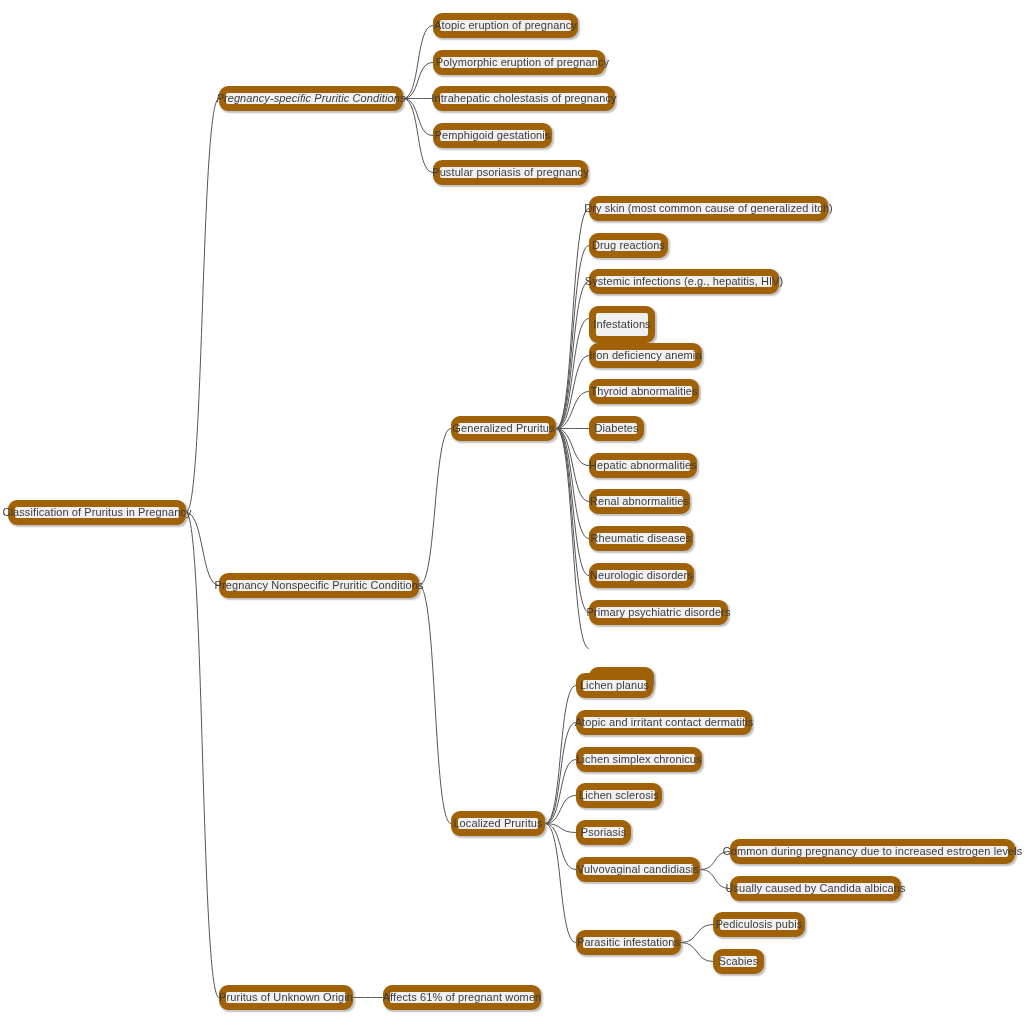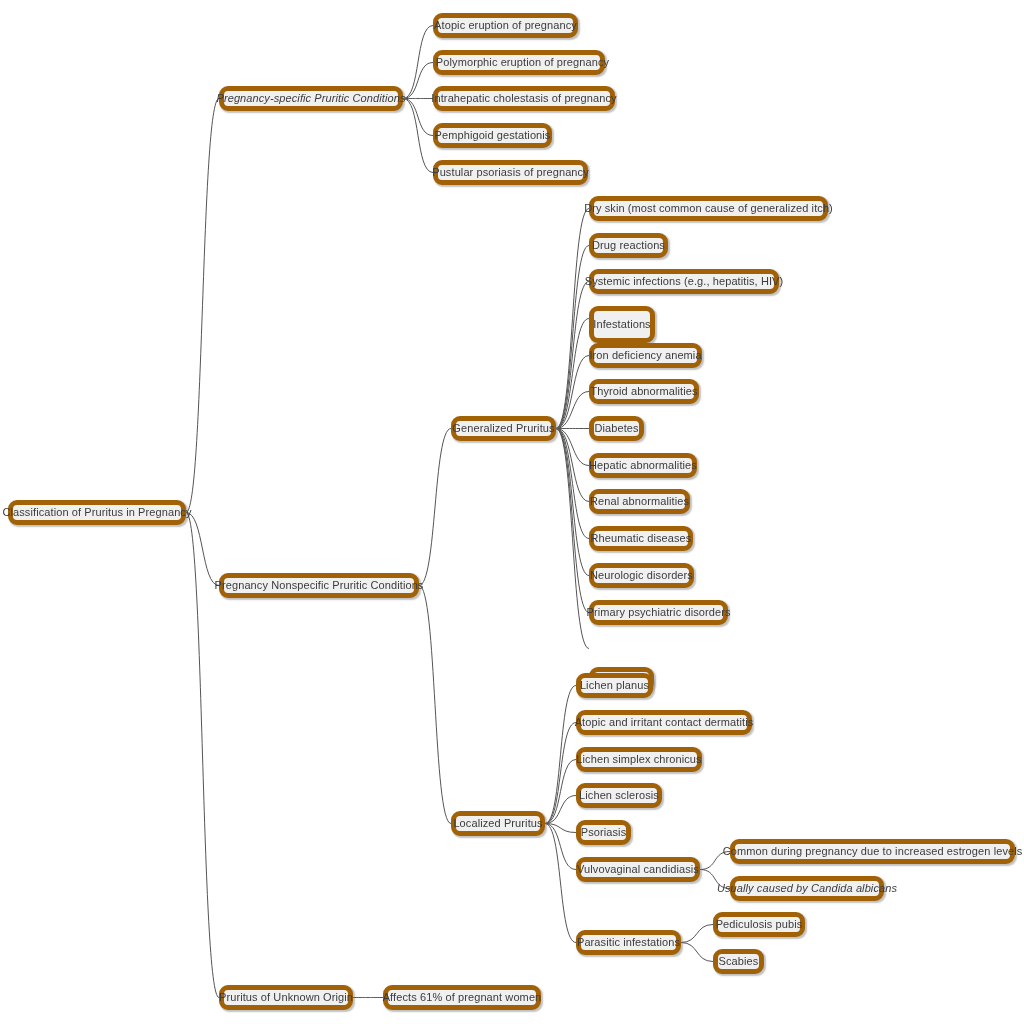--- a/index.html
+++ b/index.html
@@ -23,21 +23,21 @@
     height: 1024px;
     pointer-events: none;
   }
   .node {
     position: absolute;
     box-sizing: border-box;
     display: flex;
     align-items: center;
     justify-content: center;
     background: #f0f0f0;
-    border: 5px solid #a16207;
+    border: 7px solid #a16207;
     border-radius: 9px;
     color: #3b3b3b;
     font-size: 11px;
     line-height: 1;
     white-space: nowrap;
     padding: 0 9px;
     box-shadow: 1.5px 1.5px 1.5px rgba(120,120,120,0.45);
     letter-spacing: 0.1px;
   }
   .node-label {
@@ -170,21 +170,21 @@
       </div>
       <div class="node" style="left: 576px; top: 820px; width: 55px; height: 25px;">
         <span class="node-label">Psoriasis</span>
       </div>
       <div class="node" style="left: 576px; top: 857px; width: 124px; height: 25px;">
         <span class="node-label">Vulvovaginal candidiasis</span>
       </div>
       <div class="node" style="left: 730px; top: 839px; width: 285px; height: 25px;">
         <span class="node-label">Common during pregnancy due to increased estrogen levels</span>
       </div>
-      <div class="node" style="left: 730px; top: 876px; width: 154px; height: 25px; font-style: italic;">
+      <div class="node" style="left: 730px; top: 876px; width: 171px; height: 25px;">
         <span class="node-label">Usually caused by Candida albicans</span>
       </div>
       <div class="node" style="left: 576px; top: 930px; width: 105px; height: 25px;">
         <span class="node-label">Parasitic infestations</span>
       </div>
       <div class="node" style="left: 713px; top: 912px; width: 92px; height: 25px;">
         <span class="node-label">Pediculosis pubis</span>
       </div>
       <div class="node" style="left: 713px; top: 949px; width: 51px; height: 25px;">
         <span class="node-label">Scabies</span>

